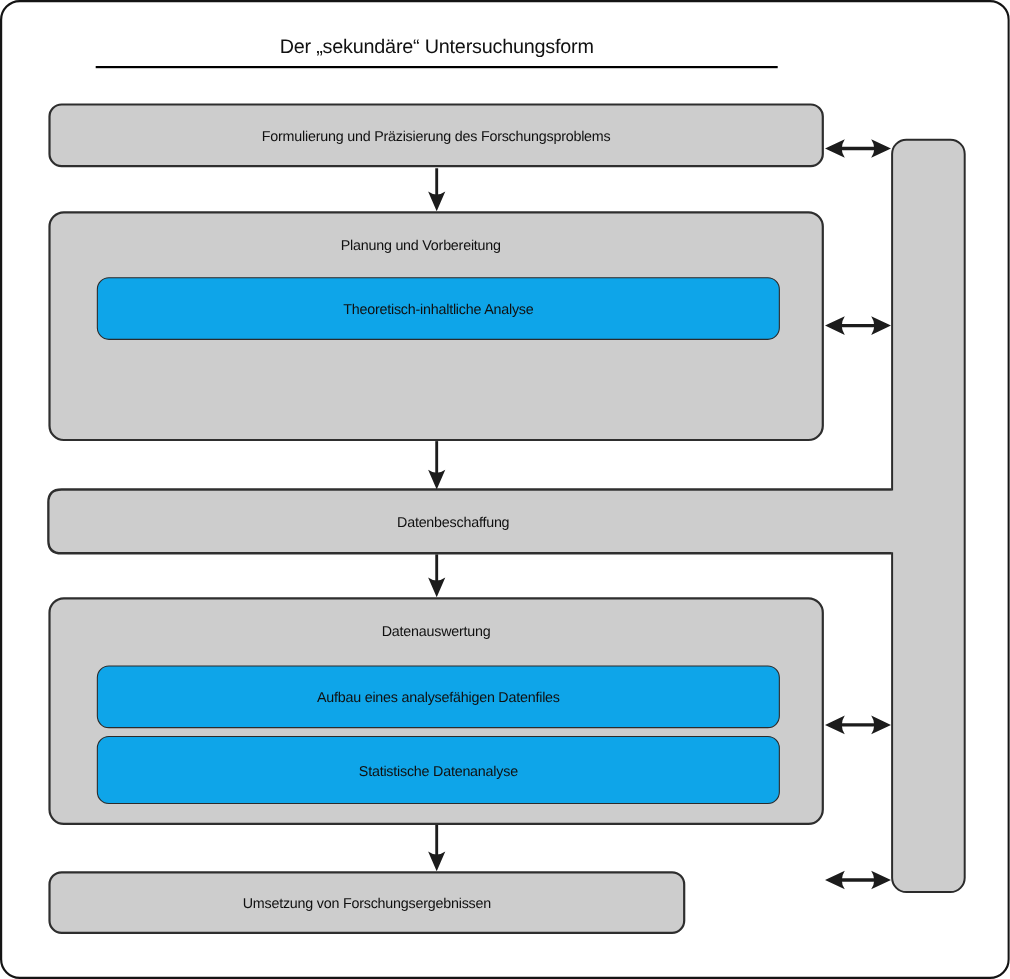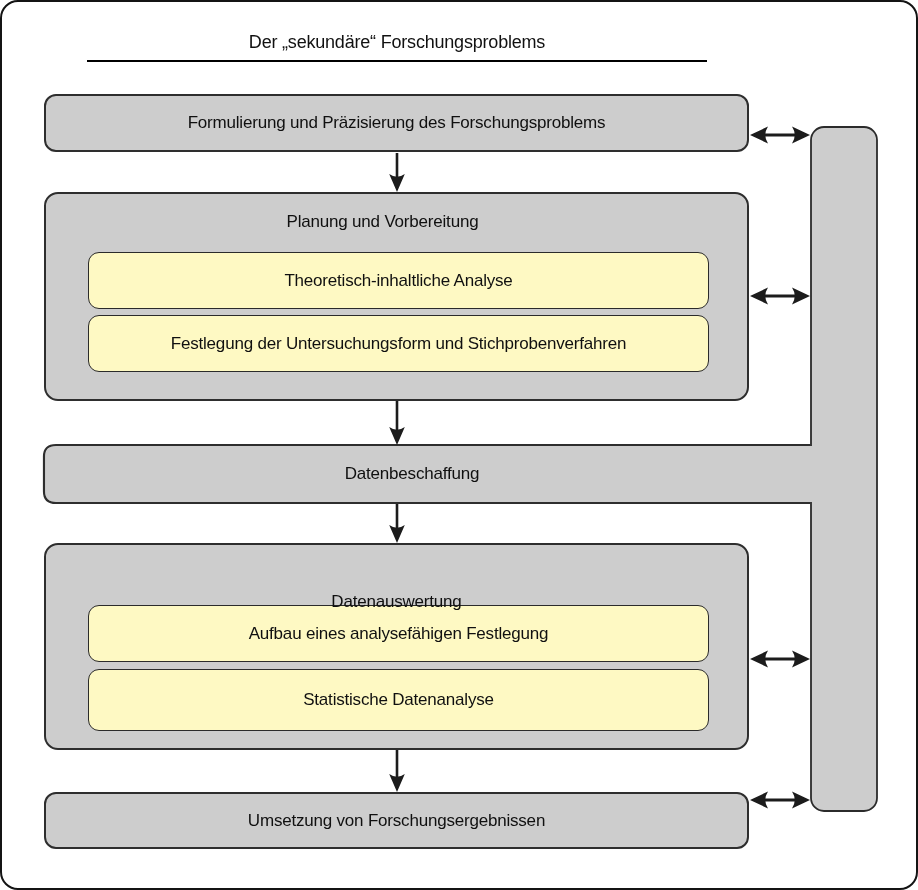--- a/index.html
+++ b/index.html
@@ -9,52 +9,52 @@
     box-sizing:border-box;
     background:#ffffff;
     border:2.5px solid #141414;
     border-radius:18px;
     overflow:hidden;
     font-family:"Liberation Sans", sans-serif;
     color:#111;
   }
   .abs{position:absolute;box-sizing:border-box;}
   .center{display:flex;align-items:center;justify-content:center;text-align:center;}
-  .label{font-size:17px;letter-spacing:-0.2px;color:#101010;z-index:3;}
+  .label{font-size:13px;letter-spacing:-0.2px;color:#101010;z-index:3;}
   .box{
     background:#cdcdcd;
     border:2px solid #2e2e2e;
     border-radius:12px;
     z-index:2;
   }
   .subbox{
-    background:#fef9c3;
+    background:#0ea5e9;
     border:1.6px solid #2b2b2b;
     border-radius:11px;
     z-index:2;
   }
   .container-box{
     background:#cdcdcd;
     border:2px solid #2e2e2e;
     border-radius:14px;
     z-index:1;
   }
   #title{left:43px;top:26px;width:704px;height:28px;font-size:18px;letter-spacing:-0.2px;}
   #title-underline{left:85px;top:58px;width:620px;height:0;border-top:2.5px solid #000;}
   #box1{left:42px;top:92px;width:705px;height:58px;}
   #container2{left:42px;top:190px;width:705px;height:209px;}
   #container2-label{left:28px;top:190px;width:705px;height:60px;}
   #sub2a{left:86px;top:250px;width:621px;height:57px;}
   #sub2b{left:86px;top:313px;width:621px;height:57px;}
   #band-label{left:57px;top:443px;width:706px;height:58px;z-index:3;}
   #container4{left:42px;top:541px;width:705px;height:207px;}
-  #container4-label{left:42px;top:541px;width:705px;height:60px;margin-top:29px;}
+  #container4-label{left:42px;top:541px;width:705px;height:60px;}
   #sub4a{left:86px;top:603px;width:621px;height:57px;}
   #sub4b{left:86px;top:667px;width:621px;height:62px;}
-  #box5{left:42px;top:790px;width:705px;height:57px;}
+  #box5{left:42px;top:790px;width:579px;height:57px;}
   #connector-layer{left:0;top:0;width:918px;height:890px;z-index:0;pointer-events:none;}
 </style>
 </head>
 <body>
 
 <div class="canvas">
 
   <svg id="connector-layer" class="abs" width="918" height="890" viewBox="0 0 918 890">
 
     <rect x="809" y="125" width="66" height="684" rx="13" fill="#cdcdcd" stroke="#2b2b2b" stroke-width="1.8"></rect>
@@ -94,32 +94,31 @@
       <path d="M 748 657 L 766 648.5 Q 760.5 657 766 665.5 Z" stroke="none"></path>
       <path d="M 808 657 L 790 648.5 Q 795.5 657 790 665.5 Z" stroke="none"></path>
     </g>
     <g stroke="#1c1c1c" fill="#1c1c1c">
       <line x1="760" y1="798" x2="796" y2="798" stroke-width="3"></line>
       <path d="M 748 798 L 766 789.5 Q 760.5 798 766 806.5 Z" stroke="none"></path>
       <path d="M 808 798 L 790 789.5 Q 795.5 798 790 806.5 Z" stroke="none"></path>
     </g>
   </svg>
 
-  <div id="title" class="abs center">Der „sekundäre“ Forschungsproblems</div>
+  <div id="title" class="abs center">Der „sekundäre“ Untersuchungsform</div>
   <div id="title-underline" class="abs"></div>
 
   <div id="box1" class="abs box center label">Formulierung und Präzisierung des Forschungsproblems</div>
 
   <div id="container2" class="abs container-box"></div>
   <div id="container2-label" class="abs center label">Planung und Vorbereitung</div>
   <div id="sub2a" class="abs subbox center label">Theoretisch-inhaltliche Analyse</div>
-  <div id="sub2b" class="abs subbox center label">Festlegung der Untersuchungsform und Stichprobenverfahren</div>
 
   <div id="band-label" class="abs center label">Datenbeschaffung</div>
 
   <div id="container4" class="abs container-box"></div>
   <div id="container4-label" class="abs center label">Datenauswertung</div>
-  <div id="sub4a" class="abs subbox center label">Aufbau eines analysefähigen Festlegung</div>
+  <div id="sub4a" class="abs subbox center label">Aufbau eines analysefähigen Datenfiles</div>
   <div id="sub4b" class="abs subbox center label">Statistische Datenanalyse</div>
 
   <div id="box5" class="abs box center label">Umsetzung von Forschungsergebnissen</div>
 
 </div>
 
 </body></html>

